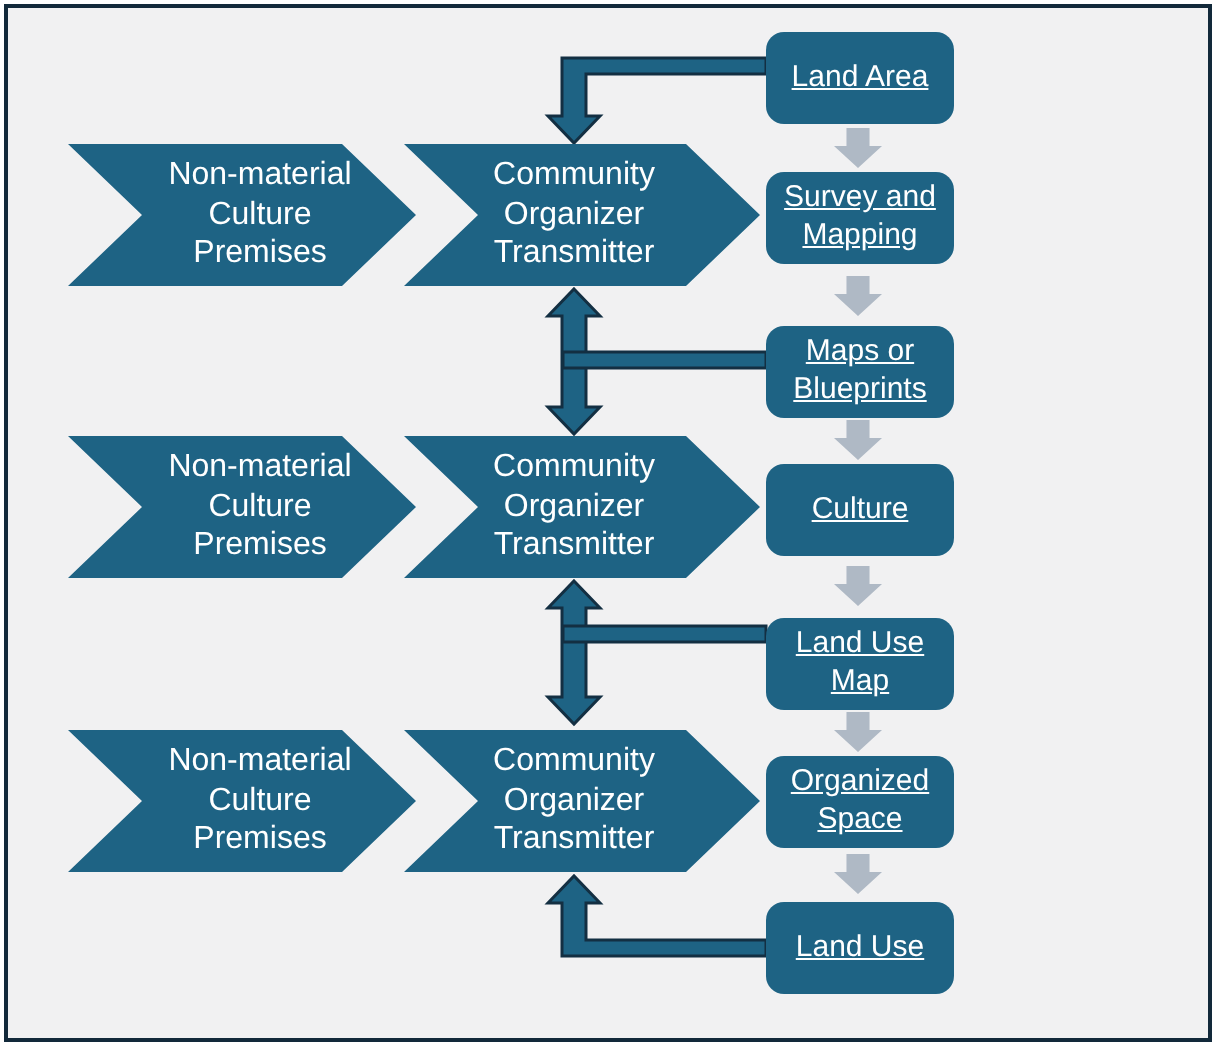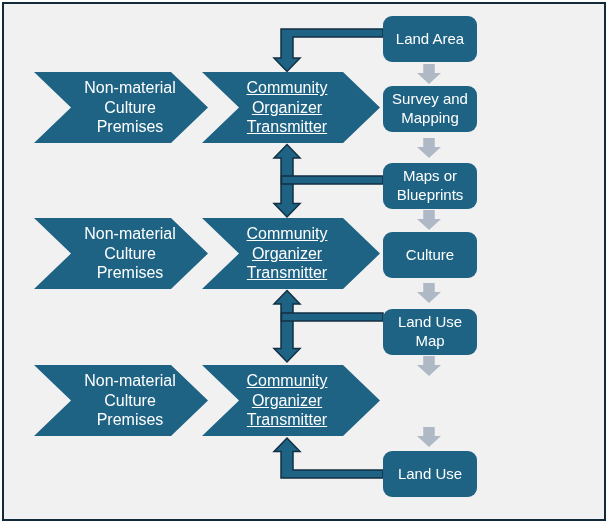--- a/index.html
+++ b/index.html
@@ -12,26 +12,26 @@
     border:2px solid #12293A;background:#F1F1F2;
   }
   .connector-layer{position:absolute;left:0;top:0;width:610px;height:528px;pointer-events:none;}
   .chev{
     position:absolute;height:71px;background:#1E6384;color:#ffffff;
     display:flex;align-items:center;justify-content:center;text-align:center;
     font-size:16px;line-height:1.22;white-space:pre-line;box-sizing:border-box;
     clip-path:polygon(0 0, calc(100% - 37px) 0, 100% 50%, calc(100% - 37px) 100%, 0 100%, 37px 50%);
   }
   .chev.left{left:34px;width:174px;padding-left:18px;}
-  .chev.mid{left:202px;width:178px;padding-right:8px;text-decoration:underline;}
+  .chev.mid{left:202px;width:178px;padding-right:8px;}
   .r1{top:72px}.r2{top:218px}.r3{top:365px}
   .stage{
     position:absolute;left:383px;width:94px;height:46px;background:#1E6384;
     border-radius:9px;color:#FFFFFF;display:flex;align-items:center;justify-content:center;
-    text-align:center;font-size:15px;line-height:1.25;white-space:pre-line;box-sizing:border-box;padding:2px;
+    text-align:center;font-size:15px;line-height:1.25;white-space:pre-line;box-sizing:border-box;padding:2px;text-decoration:underline;
   }
   .s1{top:16px}.s2{top:86px}.s3{top:163px}.s4{top:232px}.s5{top:309px}.s6{top:378px}.s7{top:451px}
   .flow{
     position:absolute;left:417px;width:24px;height:20px;background:#AFB9C5;
     clip-path:polygon(26% 0,74% 0,74% 45%,100% 45%,50% 100%,0 45%,26% 45%);
   }
   .a1{top:64px}.a2{top:138px}.a3{top:210px}.a4{top:283px}.a5{top:356px}.a6{top:427px}
   .conn{fill:#1E6384;stroke:#132F42;stroke-width:1.5;stroke-linejoin:miter;}
 </style>
 </head>
@@ -83,20 +83,22 @@
   </div>
 
   <div class="stage s1">Land Area</div>
   <div class="stage s2">Survey and
 Mapping</div>
   <div class="stage s3">Maps or
 Blueprints</div>
   <div class="stage s4">Culture</div>
   <div class="stage s5">Land Use
 Map</div>
+  <div class="stage s6">Organized
+Space</div>
   <div class="stage s7">Land Use</div>
 
   <div class="flow a1"></div>
   <div class="flow a2"></div>
   <div class="flow a3"></div>
   <div class="flow a4"></div>
   <div class="flow a5"></div>
   <div class="flow a6"></div>
 </div>
 

